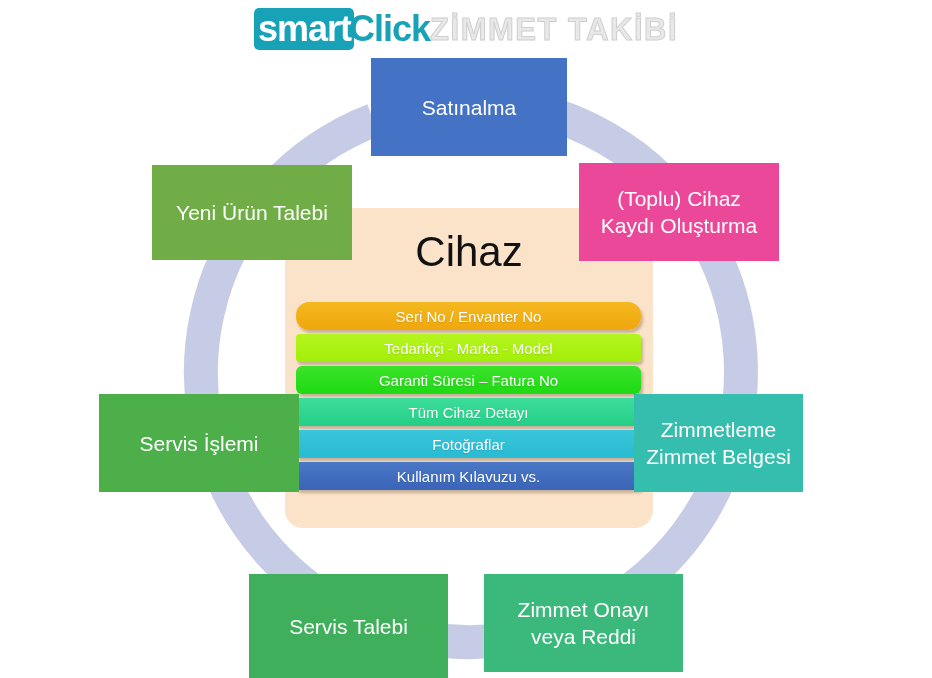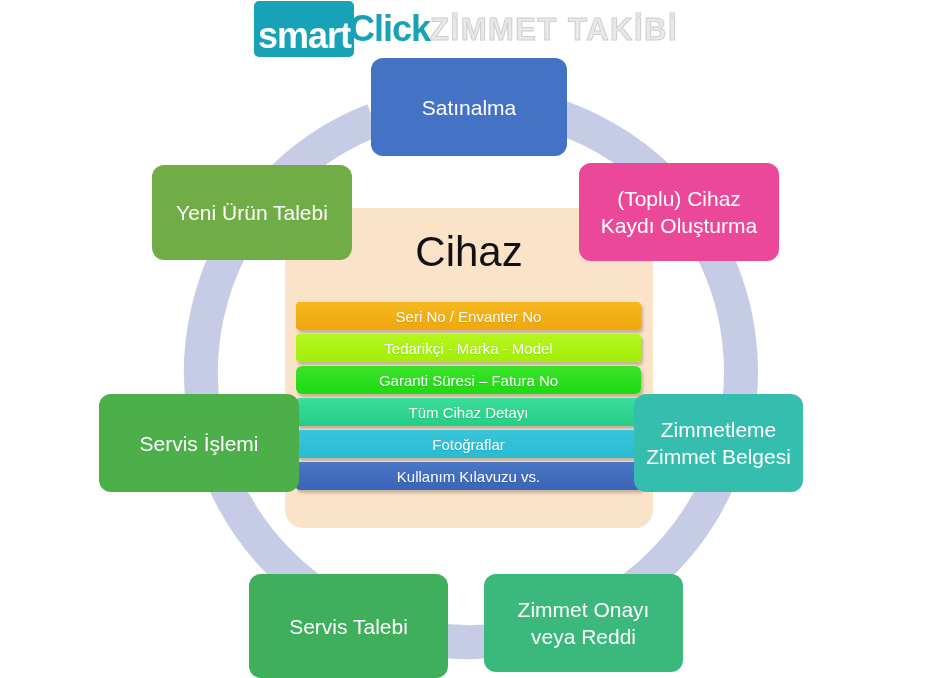--- a/index.html
+++ b/index.html
@@ -33,21 +33,21 @@
   }
   .logo-smart {
     display: inline-block;
     background: #17A2B8;
     color: #ffffff;
     font-family: "Liberation Sans", sans-serif;
     font-weight: bold;
     font-size: 36px;
     letter-spacing: -1px;
     line-height: 36px;
-    padding: 17px 3px 3px 4px;
+    padding: 3px 3px 3px 4px;
     border-radius: 5px;
     position: relative;
     z-index: 2;
   }
   .logo-click {
     display: inline-block;
     color: #17A2B8;
     font-family: "Liberation Sans", sans-serif;
     font-weight: bold;
     font-size: 36px;
@@ -119,31 +119,31 @@
     color: #ffffff;
     font-family: "Liberation Sans", sans-serif;
     font-size: 15px;
     display: flex;
     align-items: center;
     justify-content: center;
     box-shadow: 2px 3px 3px rgba(80,60,40,0.30);
     text-shadow: 0 1px 1px rgba(0,0,0,0.12);
   }
   .bar:last-child { margin-bottom: 0; }
-  .bar.b0 { background: linear-gradient(180deg,#F5B820 0%, #EFA70C 100%); }
+  .bar.b0 { background: linear-gradient(180deg,#F5B820 0%, #EFA70C 100%); border-radius: 13px; }
   .bar.b1 { background: linear-gradient(180deg,#B6F520 0%, #A2EE08 100%); }
   .bar.b2 { background: linear-gradient(180deg,#3BE32A 0%, #1ED912 100%); border-radius: 6px; }
   .bar.b3 { background: linear-gradient(180deg,#3CDD9A 0%, #24CE87 100%); }
   .bar.b4 { background: linear-gradient(180deg,#39C5DA 0%, #28BBD2 100%); }
   .bar.b5 { background: linear-gradient(180deg,#4A77C6 0%, #3A64B8 100%); }
 
   
   .node {
     position: absolute;
-    border-radius: 12px;
+    border-radius: 0;
     color: #ffffff;
     font-family: "Liberation Sans", sans-serif;
     font-size: 21px;
     line-height: 27px;
     display: flex;
     align-items: center;
     justify-content: center;
     text-align: center;
     padding: 4px 10px;
     box-sizing: border-box;

